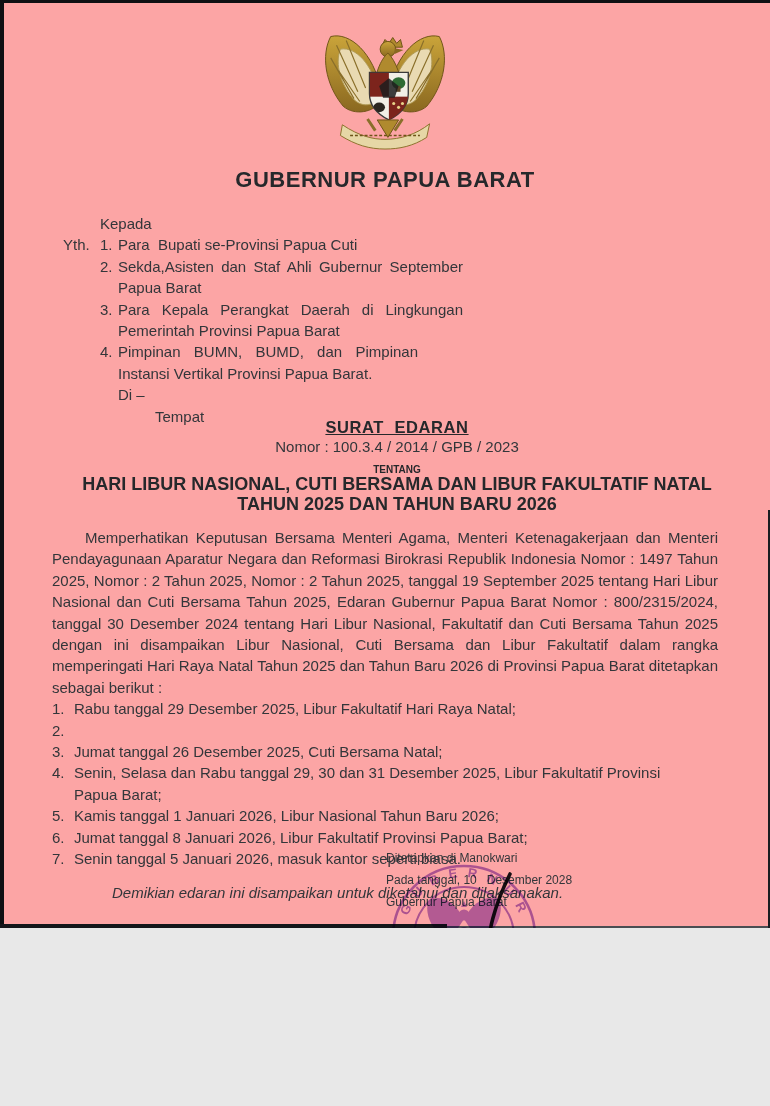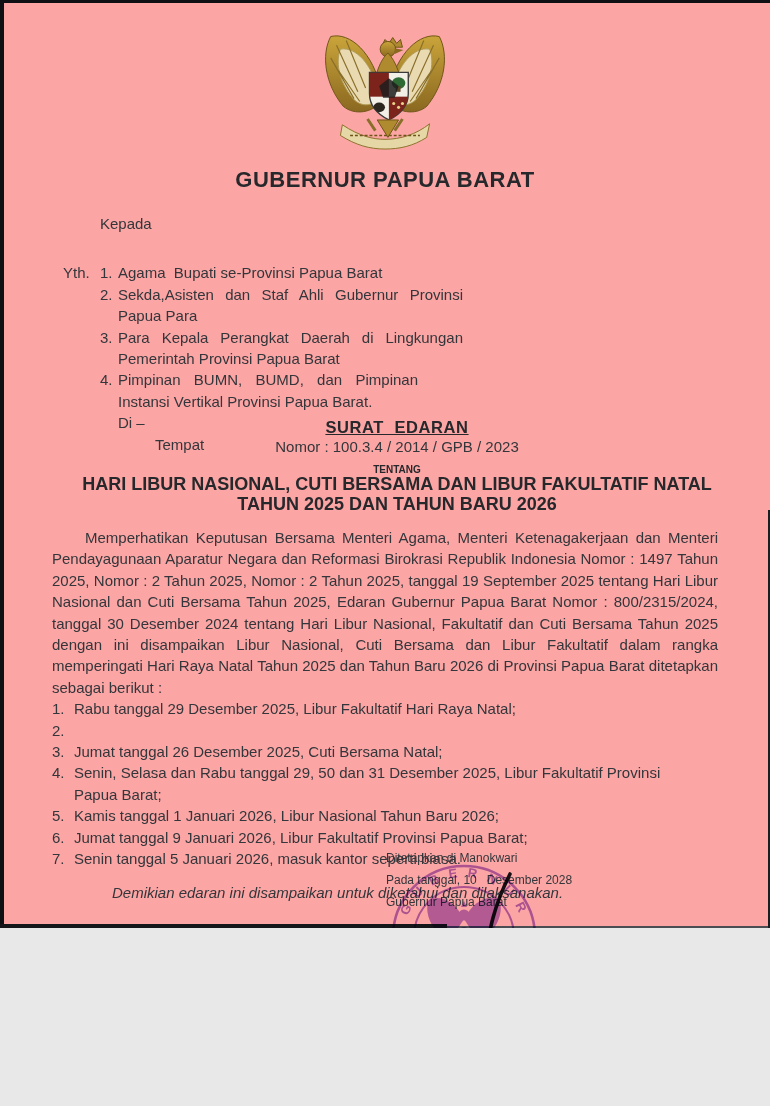--- a/index.html
+++ b/index.html
@@ -22,21 +22,21 @@
   .emblem{position:absolute;top:22px;left:50%;margin-left:-68px;width:136px;height:128px;}
 
   .letterhead-title{
     position:absolute;top:167px;left:0;width:100%;
     text-align:center;font-size:22px;font-weight:bold;color:#26282b;
     letter-spacing:.5px;
   }
 
   .addressee{position:absolute;top:213px;left:63px;font-size:15px;line-height:21.4px;}
   .kepada{padding-left:37px;}
-  .yth-row{display:flex;margin-top:28px;}
+  .yth-row{display:flex;}
   .yth{width:37px;flex:0 0 37px;}
   .addr-list{margin:0;padding:0;list-style:none;}
   .addr-item{display:flex;}
   .addr-item .num{width:18px;flex:0 0 18px;}
   .addr-item .txt{width:345px;text-align:justify;white-space:pre-wrap;}
   .addr-item.item-4 .txt{width:300px;}
   .di{padding-left:55px;}
   .tempat{padding-left:92px;}
 
   .title-block{position:absolute;top:418px;left:12px;width:100%;text-align:center;color:#26282b;}
@@ -128,25 +128,25 @@
 
   <div class="letterhead-title">GUBERNUR PAPUA BARAT</div>
 
   <div class="addressee">
     <div class="kepada">Kepada</div>
     <div class="yth-row">
       <span class="yth">Yth.</span>
       <ol class="addr-list">
         <li class="addr-item">
           <span class="num">1.</span>
-          <span class="txt">Agama  Bupati se-Provinsi Papua Barat</span>
+          <span class="txt">Para  Bupati se-Provinsi Papua Cuti</span>
         </li>
         <li class="addr-item">
           <span class="num">2.</span>
-          <span class="txt">Sekda,Asisten dan Staf Ahli Gubernur Provinsi Papua Para</span>
+          <span class="txt">Sekda,Asisten dan Staf Ahli Gubernur September Papua Barat</span>
         </li>
         <li class="addr-item">
           <span class="num">3.</span>
           <span class="txt">Para Kepala Perangkat Daerah di Lingkungan Pemerintah Provinsi Papua Barat</span>
         </li>
         <li class="addr-item item-4">
           <span class="num">4.</span>
           <span class="txt">Pimpinan  BUMN,  BUMD,  dan  Pimpinan Instansi Vertikal Provinsi Papua Barat.</span>
         </li>
       </ol>
@@ -172,29 +172,29 @@
       </li>
       <li>
         <span class="num">2.</span>
       </li>
       <li>
         <span class="num">3.</span>
         <span class="txt">Jumat tanggal 26 Desember 2025, Cuti Bersama Natal;</span>
       </li>
       <li>
         <span class="num">4.</span>
-        <span class="txt">Senin, Selasa dan Rabu tanggal 29, 50 dan 31 Desember 2025, Libur Fakultatif Provinsi Papua Barat;</span>
+        <span class="txt">Senin, Selasa dan Rabu tanggal 29, 30 dan 31 Desember 2025, Libur Fakultatif Provinsi Papua Barat;</span>
       </li>
       <li>
         <span class="num">5.</span>
         <span class="txt">Kamis tanggal 1 Januari 2026, Libur Nasional Tahun Baru 2026;</span>
       </li>
       <li>
         <span class="num">6.</span>
-        <span class="txt">Jumat tanggal 9 Januari 2026, Libur Fakultatif Provinsi Papua Barat;</span>
+        <span class="txt">Jumat tanggal 8 Januari 2026, Libur Fakultatif Provinsi Papua Barat;</span>
       </li>
       <li>
         <span class="num">7.</span>
         <span class="txt">Senin tanggal 5 Januari 2026, masuk kantor seperti biasa.</span>
       </li>
     </ol>
     <p class="closing">Demikian edaran ini disampaikan untuk diketahui dan dilaksanakan.</p>
   </div>
 
   <div class="sign-block">

